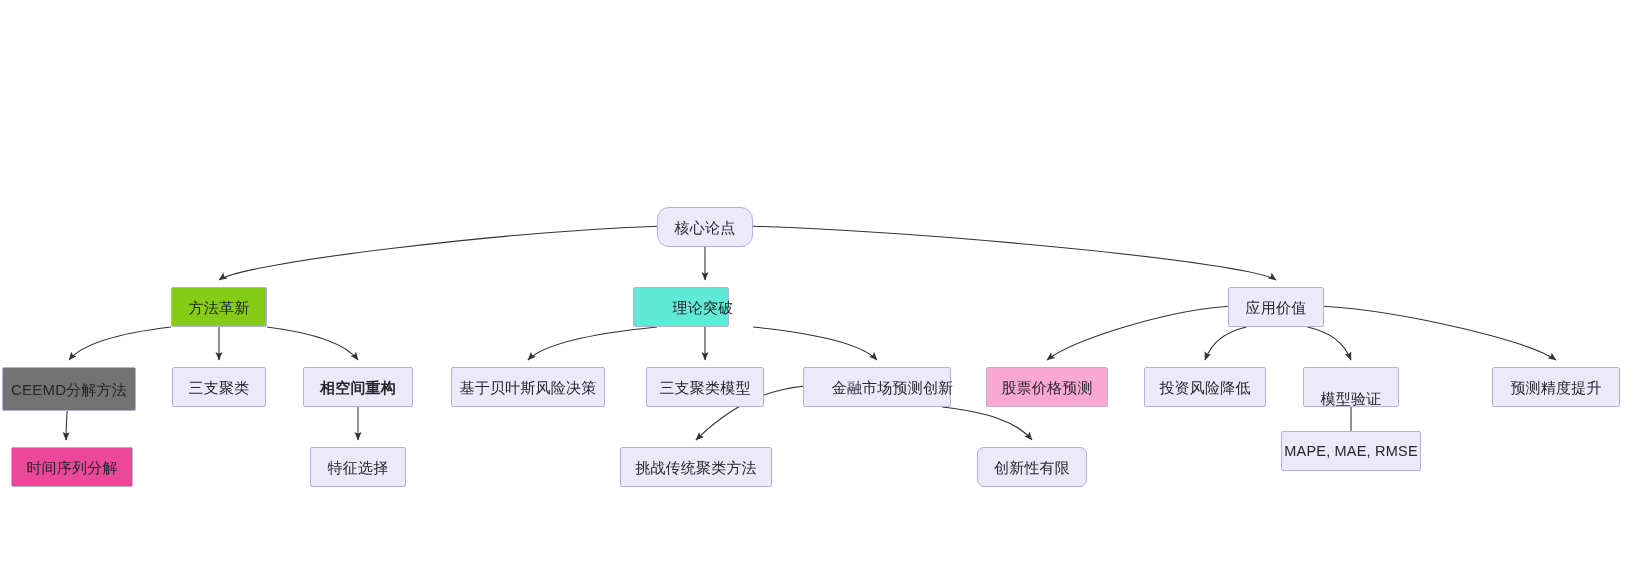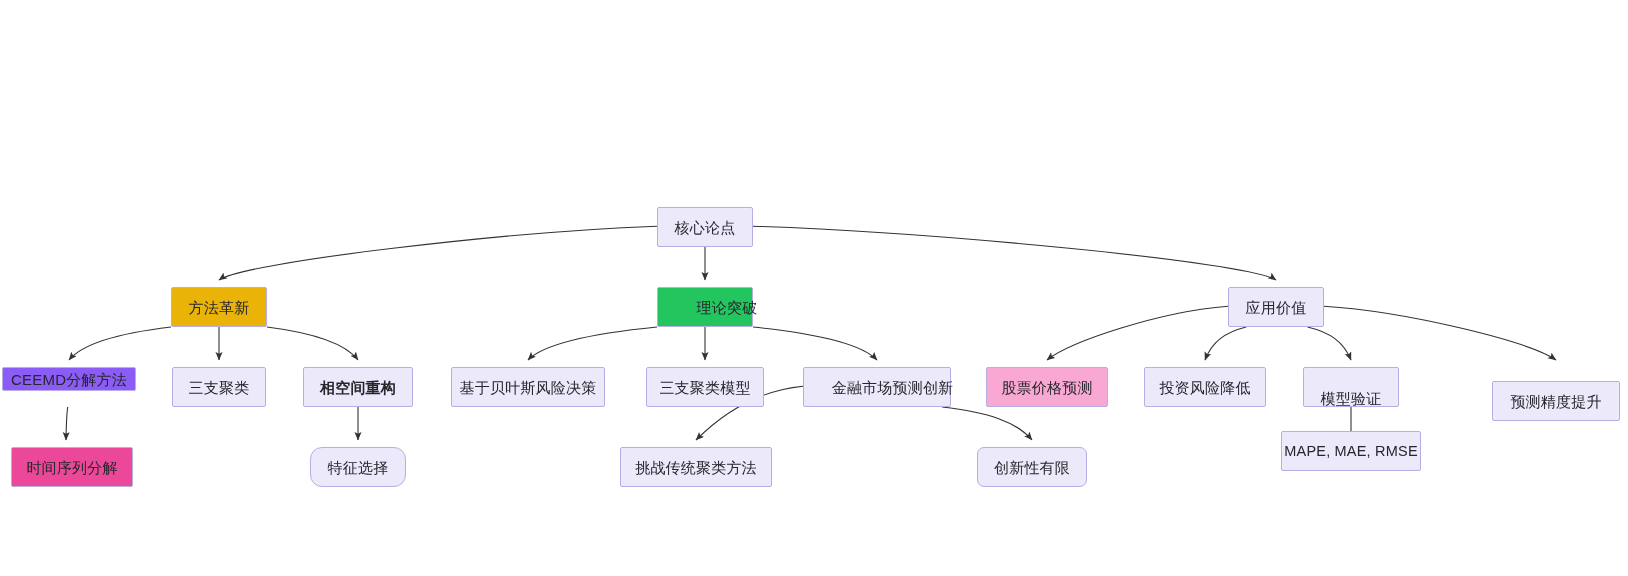--- a/index.html
+++ b/index.html
@@ -74,33 +74,33 @@
         <path d="M1307.5,327 C1330,332.28 1343.5,341.85 1351,360" fill="none" stroke="#333333" stroke-width="1.1" marker-end="url(#arrowhead)"></path>
         <path d="M1324,306.2 C1408,311.47999999999996 1530,341.85 1556,360" fill="none" stroke="#333333" stroke-width="1.1" marker-end="url(#arrowhead)"></path>
         <path d="M67.74,407 C66.83999999999999,412.28 66.3,421.85 66,440" fill="none" stroke="#333333" stroke-width="1.1" marker-end="url(#arrowhead)"></path>
         <path d="M358,407 L358,440" fill="none" stroke="#333333" stroke-width="1.1" marker-end="url(#arrowhead)"></path>
         <path d="M803,386.2 C748.7,391.47999999999996 714.1,421.85 696,440" fill="none" stroke="#333333" stroke-width="1.1" marker-end="url(#arrowhead)"></path>
         <path d="M942.1,407 C988.6,412.28 1016.5,421.85 1032,440" fill="none" stroke="#333333" stroke-width="1.1" marker-end="url(#arrowhead)"></path>
         <path d="M1351,407 L1351,440" fill="none" stroke="#333333" stroke-width="1.1" marker-end="url(#arrowhead)"></path>
       </g>
   </svg>
   <div id="node-layer">
-      <div class="node" style="left: 657px; top: 207px; width: 96px; height: 40px; background: rgb(236, 233, 251); border-color: rgb(182, 174, 228); color: rgb(38, 38, 43);">
+      <div class="node" style="left: 657px; top: 207px; width: 96px; height: 40px; background: rgb(236, 233, 251); border-color: rgb(182, 174, 228); color: rgb(38, 38, 43); border-radius: 12px;">
         <span class="node-label">核心论点</span>
       </div>
-      <div class="node" style="left: 171px; top: 287px; width: 96px; height: 40px; background: #eab308; border-color: rgb(182, 174, 228); color: rgb(38, 38, 43);">
+      <div class="node" style="left: 171px; top: 287px; width: 96px; height: 40px; background: #84cc16; border-color: rgb(182, 174, 228); color: rgb(38, 38, 43);">
         <span class="node-label">方法革新</span>
       </div>
-      <div class="node" style="left: 657px; top: 287px; width: 96px; height: 40px; background: #22c55e; border-color: rgb(182, 174, 228); color: rgb(38, 38, 43); padding-left: 44px;">
+      <div class="node" style="left: 633px; top: 287px; width: 96px; height: 40px; background: #5eead4; border-color: rgb(182, 174, 228); color: rgb(38, 38, 43); padding-left: 44px;">
         <span class="node-label">理论突破</span>
       </div>
       <div class="node" style="left: 1228px; top: 287px; width: 96px; height: 40px; background: rgb(236, 233, 251); border-color: rgb(182, 174, 228); color: rgb(38, 38, 43);">
         <span class="node-label">应用价值</span>
       </div>
-      <div class="node" style="left: 2px; top: 367px; width: 134px; height: 24px; background: #8b5cf6; border-color: rgb(182, 174, 228); color: rgb(38, 38, 43);">
+      <div class="node" style="left: 2px; top: 367px; width: 134px; height: 44px; background: #737373; border-color: rgb(182, 174, 228); color: rgb(38, 38, 43);">
         <span class="node-label">CEEMD分解方法</span>
       </div>
       <div class="node" style="left: 172px; top: 367px; width: 94px; height: 40px; background: rgb(236, 233, 251); border-color: rgb(182, 174, 228); color: rgb(38, 38, 43);">
         <span class="node-label">三支聚类</span>
       </div>
       <div class="node" style="left: 303px; top: 367px; width: 110px; height: 40px; background: rgb(236, 233, 251); border-color: rgb(182, 174, 228); color: rgb(38, 38, 43); font-weight: bold;">
         <span class="node-label">相空间重构</span>
       </div>
       <div class="node" style="left: 451px; top: 367px; width: 154px; height: 40px; background: rgb(236, 233, 251); border-color: rgb(182, 174, 228); color: rgb(38, 38, 43);">
         <span class="node-label">基于贝叶斯风险决策</span>
@@ -113,27 +113,27 @@
       </div>
       <div class="node" style="left: 986px; top: 367px; width: 122px; height: 40px; background: #f9a8d4; border-color: rgb(182, 174, 228); color: rgb(38, 38, 43);">
         <span class="node-label">股票价格预测</span>
       </div>
       <div class="node" style="left: 1144px; top: 367px; width: 122px; height: 40px; background: rgb(236, 233, 251); border-color: rgb(182, 174, 228); color: rgb(38, 38, 43);">
         <span class="node-label">投资风险降低</span>
       </div>
       <div class="node" style="left: 1303px; top: 367px; width: 96px; height: 40px; background: rgb(236, 233, 251); border-color: rgb(182, 174, 228); color: rgb(38, 38, 43); align-items: flex-end;">
         <span class="node-label">模型验证</span>
       </div>
-      <div class="node" style="left: 1492px; top: 381px; width: 128px; height: 40px; background: rgb(236, 233, 251); border-color: rgb(182, 174, 228); color: rgb(38, 38, 43);">
+      <div class="node" style="left: 1492px; top: 367px; width: 128px; height: 40px; background: rgb(236, 233, 251); border-color: rgb(182, 174, 228); color: rgb(38, 38, 43);">
         <span class="node-label">预测精度提升</span>
       </div>
       <div class="node" style="left: 11px; top: 447px; width: 122px; height: 40px; background: #ec4899; border-color: rgb(182, 174, 228); color: rgb(38, 38, 43);">
         <span class="node-label">时间序列分解</span>
       </div>
-      <div class="node" style="left: 310px; top: 447px; width: 96px; height: 40px; background: rgb(236, 233, 251); border-color: rgb(182, 174, 228); color: rgb(38, 38, 43); border-radius: 12px;">
+      <div class="node" style="left: 310px; top: 447px; width: 96px; height: 40px; background: rgb(236, 233, 251); border-color: rgb(182, 174, 228); color: rgb(38, 38, 43);">
         <span class="node-label">特征选择</span>
       </div>
       <div class="node" style="left: 620px; top: 447px; width: 152px; height: 40px; background: rgb(236, 233, 251); border-color: rgb(182, 174, 228); color: rgb(38, 38, 43);">
         <span class="node-label">挑战传统聚类方法</span>
       </div>
       <div class="node" style="left: 977px; top: 447px; width: 110px; height: 40px; background: rgb(236, 233, 251); border-color: rgb(182, 174, 228); color: rgb(38, 38, 43); border-radius: 7px;">
         <span class="node-label">创新性有限</span>
       </div>
       <div class="node latin" style="left: 1281px; top: 431px; width: 140px; height: 40px; background: rgb(236, 233, 251); border-color: rgb(182, 174, 228); color: rgb(38, 38, 43);">
         <span class="node-label">MAPE, MAE, RMSE</span>

